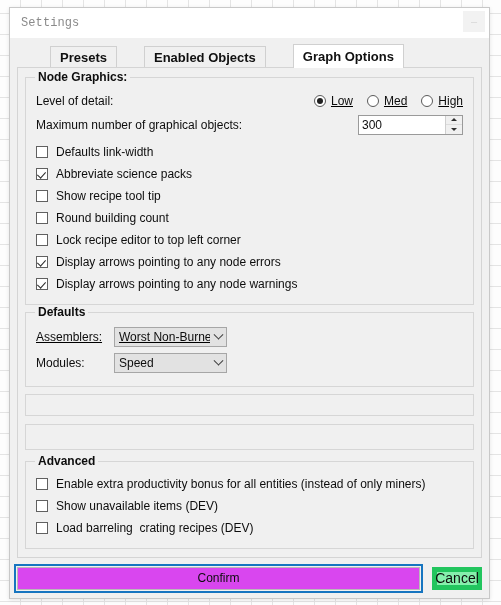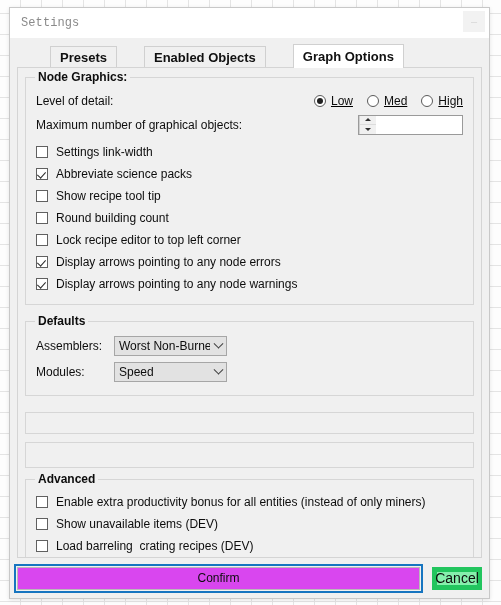--- a/index.html
+++ b/index.html
@@ -116,21 +116,21 @@
     background: #f0f0f0;
     position: relative;
     padding: 9px 7px 0 7px;
     box-sizing: border-box;
     overflow: hidden;
   }
 
   
   .groupbox {
     border: 1px solid #d6d6d6;
-    margin-bottom: 16px;
+    margin-bottom: 7px;
     position: relative;
     padding: 11px 10px 9px 10px;
     box-sizing: border-box;
   }
   .group-title {
     position: absolute;
     top: -7px;
     left: 9px;
     background: #f0f0f0;
     padding: 0 3px;
@@ -354,34 +354,35 @@
           <div class="radio-item">
             <span class="radio-circle"></span>
             <span class="radio-label">High</span>
           </div>
         </div>
       </div>
 
       <div class="row" style="height:25px;justify-content:space-between;">
         <span class="lbl">Maximum number of graphical objects:</span>
         <div class="spinner">
+          <div class="spinner-value">300</div>
           <div class="spinner-btns">
             <div class="spinner-btn up">
                 <span class="arrow-up"></span>
               </div>
             <div class="spinner-btn">
                 <span class="arrow-down"></span>
               </div>
           </div>
         </div>
       </div>
 
       <div class="cbrow" style="margin-top:4px;">
         <span class="cbox"></span>
-        <span class="cblabel">Settings link-width</span>
+        <span class="cblabel">Defaults link-width</span>
       </div>
       <div class="cbrow">
         <span class="cbox on"></span>
         <span class="cblabel">Abbreviate science packs</span>
       </div>
       <div class="cbrow">
         <span class="cbox"></span>
         <span class="cblabel">Show recipe tool tip</span>
       </div>
       <div class="cbrow">
@@ -398,21 +399,21 @@
       </div>
       <div class="cbrow">
         <span class="cbox on"></span>
         <span class="cblabel">Display arrows pointing to any node warnings</span>
       </div>
     </div>
 
     <div class="groupbox" style="padding-bottom:10px;">
       <div class="group-title">Defaults</div>
 
-      <div class="row" style="height:26px;">
+      <div class="row" style="height:26px;text-decoration:underline;">
         <span class="lbl-fixed">Assemblers:</span>
         <div class="combo">
           <span class="combo-text">Worst Non-Burner</span>
           <span class="combo-arrow">
               <span class="chev"></span>
             </span>
         </div>
       </div>
 
       <div class="row" style="height:26px;">

